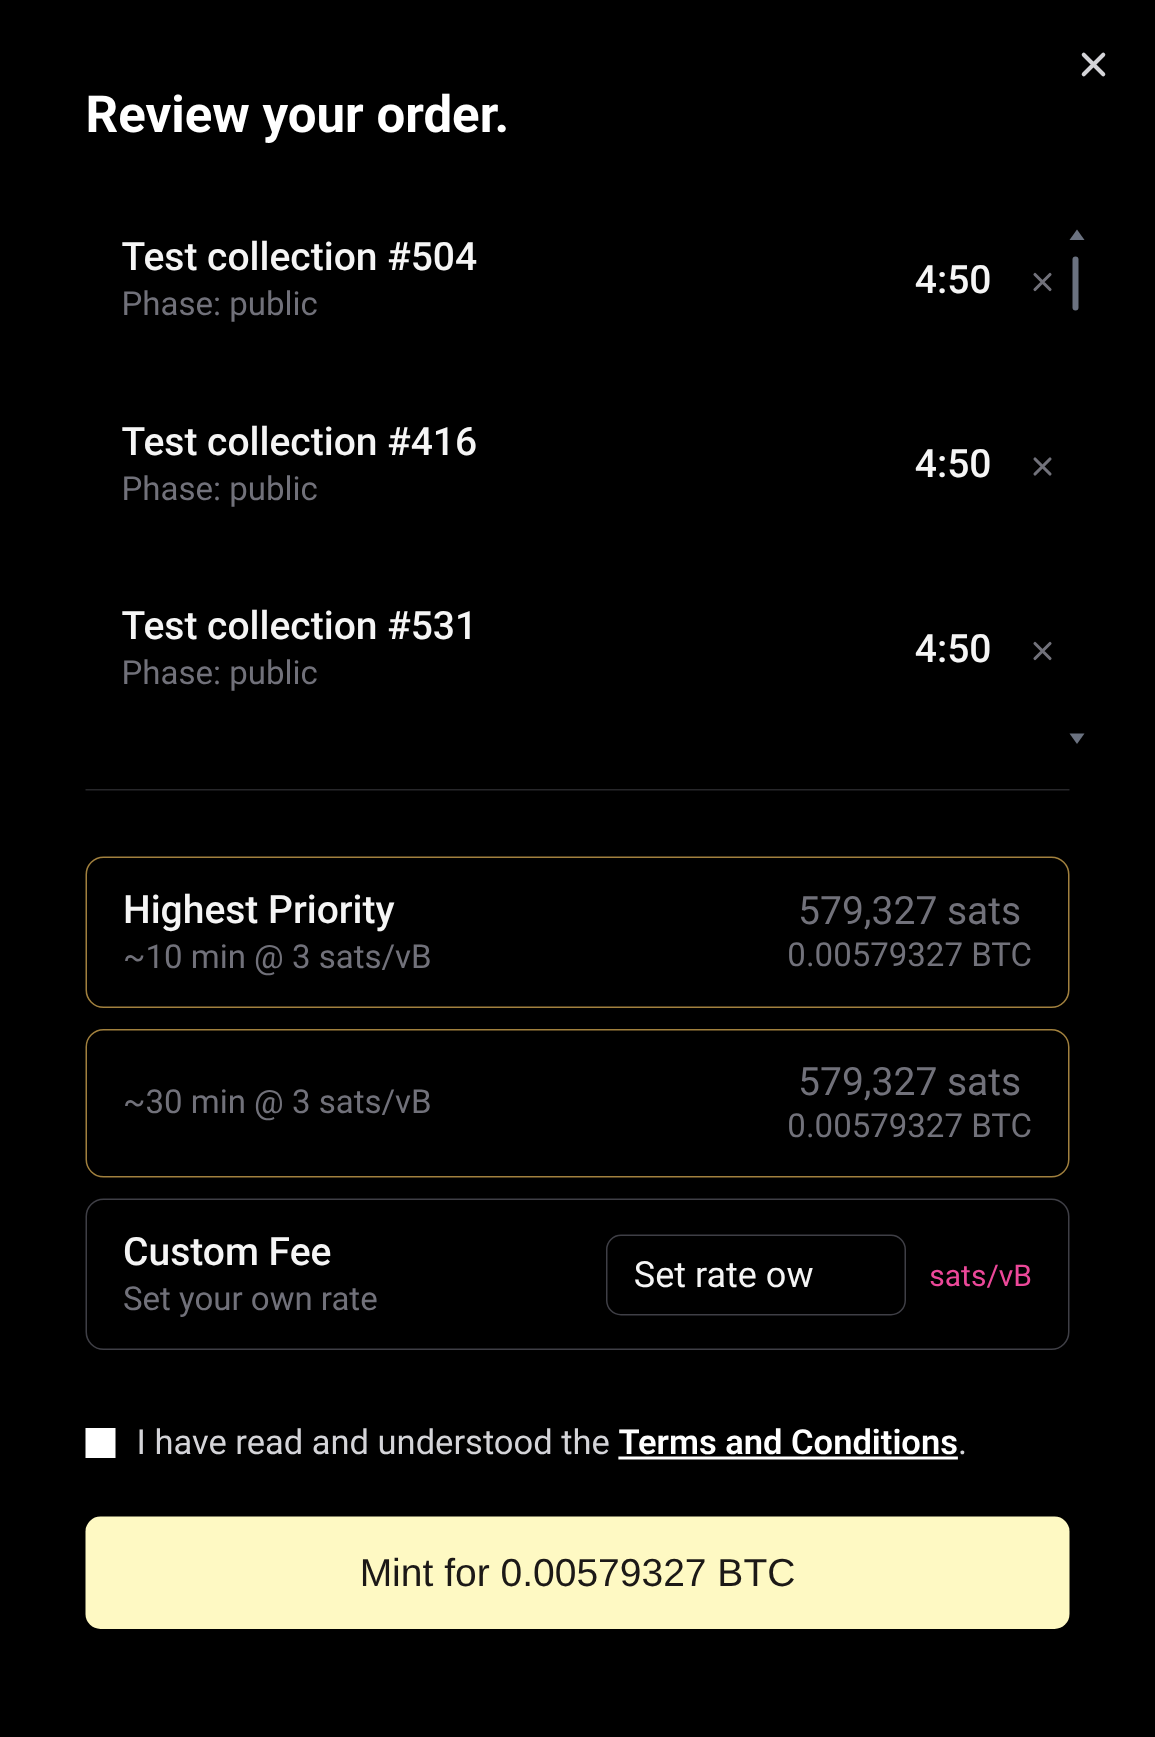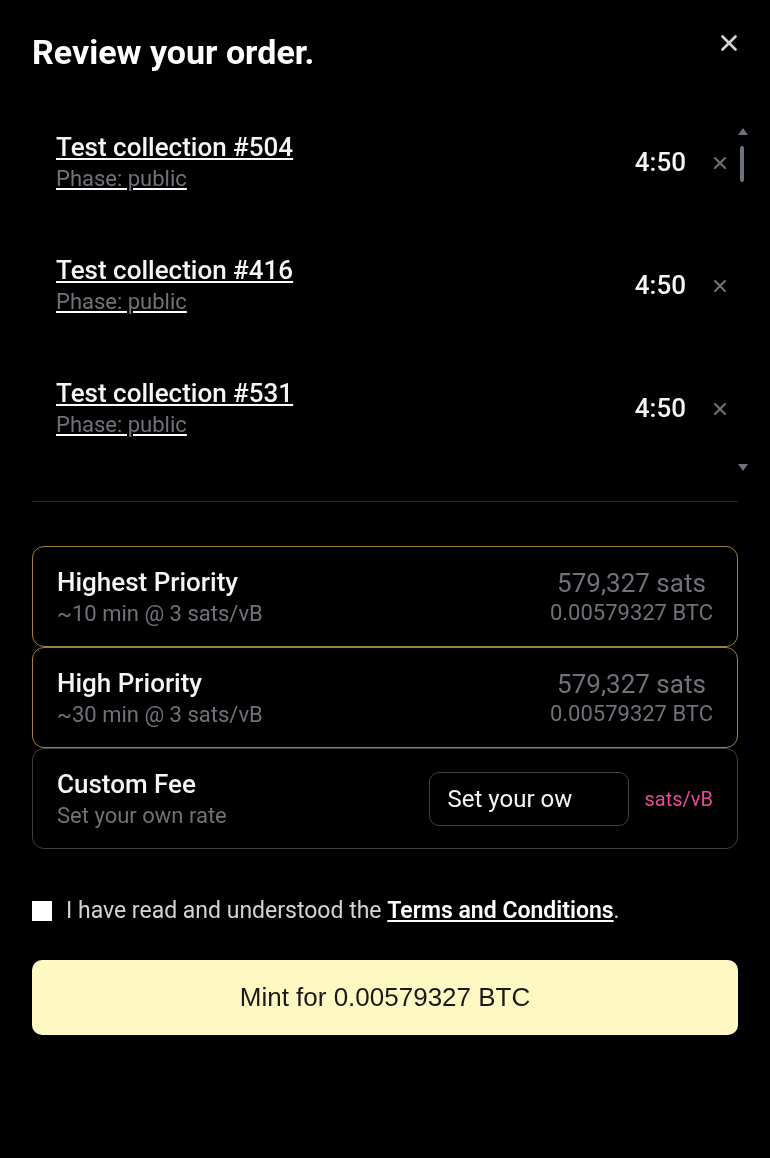--- a/index.html
+++ b/index.html
@@ -9,21 +9,21 @@
     }
     body {
       background: #000000;
       color: #ffffff;
       font-family: -apple-system, BlinkMacSystemFont, "Segoe UI", Roboto, sans-serif;
       width: 770px;
       height: 1158px;
       overflow: hidden;
     }
     .modal {
-      padding: 32px;
+      padding: 57px;
       position: relative;
     }
     .close-btn {
       position: absolute;
       top: 30px;
       right: 28px;
       cursor: pointer;
       color: #9ca3af;
       font-size: 28px;
       line-height: 1;
@@ -76,21 +76,20 @@
     }
     .order-item {
       display: flex;
       align-items: center;
       justify-content: space-between;
       margin-bottom: 64px;
     }
     .order-left {
       display: flex;
       flex-direction: column;
-      text-decoration: underline;
     }
     .order-title {
       font-size: 26px;
       font-weight: 500;
       color: #f5f5f5;
       margin-bottom: 4px;
     }
     .order-phase {
       font-size: 22px;
       font-weight: 400;
@@ -120,20 +119,21 @@
       background: #27272a;
       margin: 6px 0 44px 0;
     }
     .priority-card {
       border: 1px solid #3f3f46;
       border-radius: 12px;
       padding: 20px 24px;
       display: flex;
       justify-content: space-between;
       align-items: center;
+      margin-bottom: 14px;
       cursor: pointer;
     }
     .priority-card.highlighted {
       border-color: #a1803e;
     }
     .priority-left {
       display: flex;
       flex-direction: column;
     }
     .priority-title {
@@ -297,36 +297,35 @@
       <div class="priority-sub">~10 min @ 3 sats/vB</div>
     </div>
     <div class="priority-right">
       <div class="priority-sats">579,327 sats</div>
       <div class="priority-btc">0.00579327 BTC</div>
     </div>
   </div>
 
   <div class="priority-card highlighted">
     <div class="priority-left">
-      <div class="priority-title">High Priority</div>
       <div class="priority-sub">~30 min @ 3 sats/vB</div>
     </div>
     <div class="priority-right">
       <div class="priority-sats">579,327 sats</div>
       <div class="priority-btc">0.00579327 BTC</div>
     </div>
   </div>
 
   <div class="custom-card">
     <div class="priority-left">
       <div class="priority-title">Custom Fee</div>
       <div class="priority-sub">Set your own rate</div>
     </div>
     <div class="custom-right">
-      <div class="custom-input">Set your ow</div>
+      <div class="custom-input">Set rate ow</div>
       <div class="custom-unit">sats/vB</div>
     </div>
   </div>
 
   <div class="terms-row">
     <div class="checkbox"></div>
     <div class="terms-text">
       <span>I have read and understood the </span><span class="terms-link">Terms and Conditions</span><span>.</span>
     </div>
   </div>

